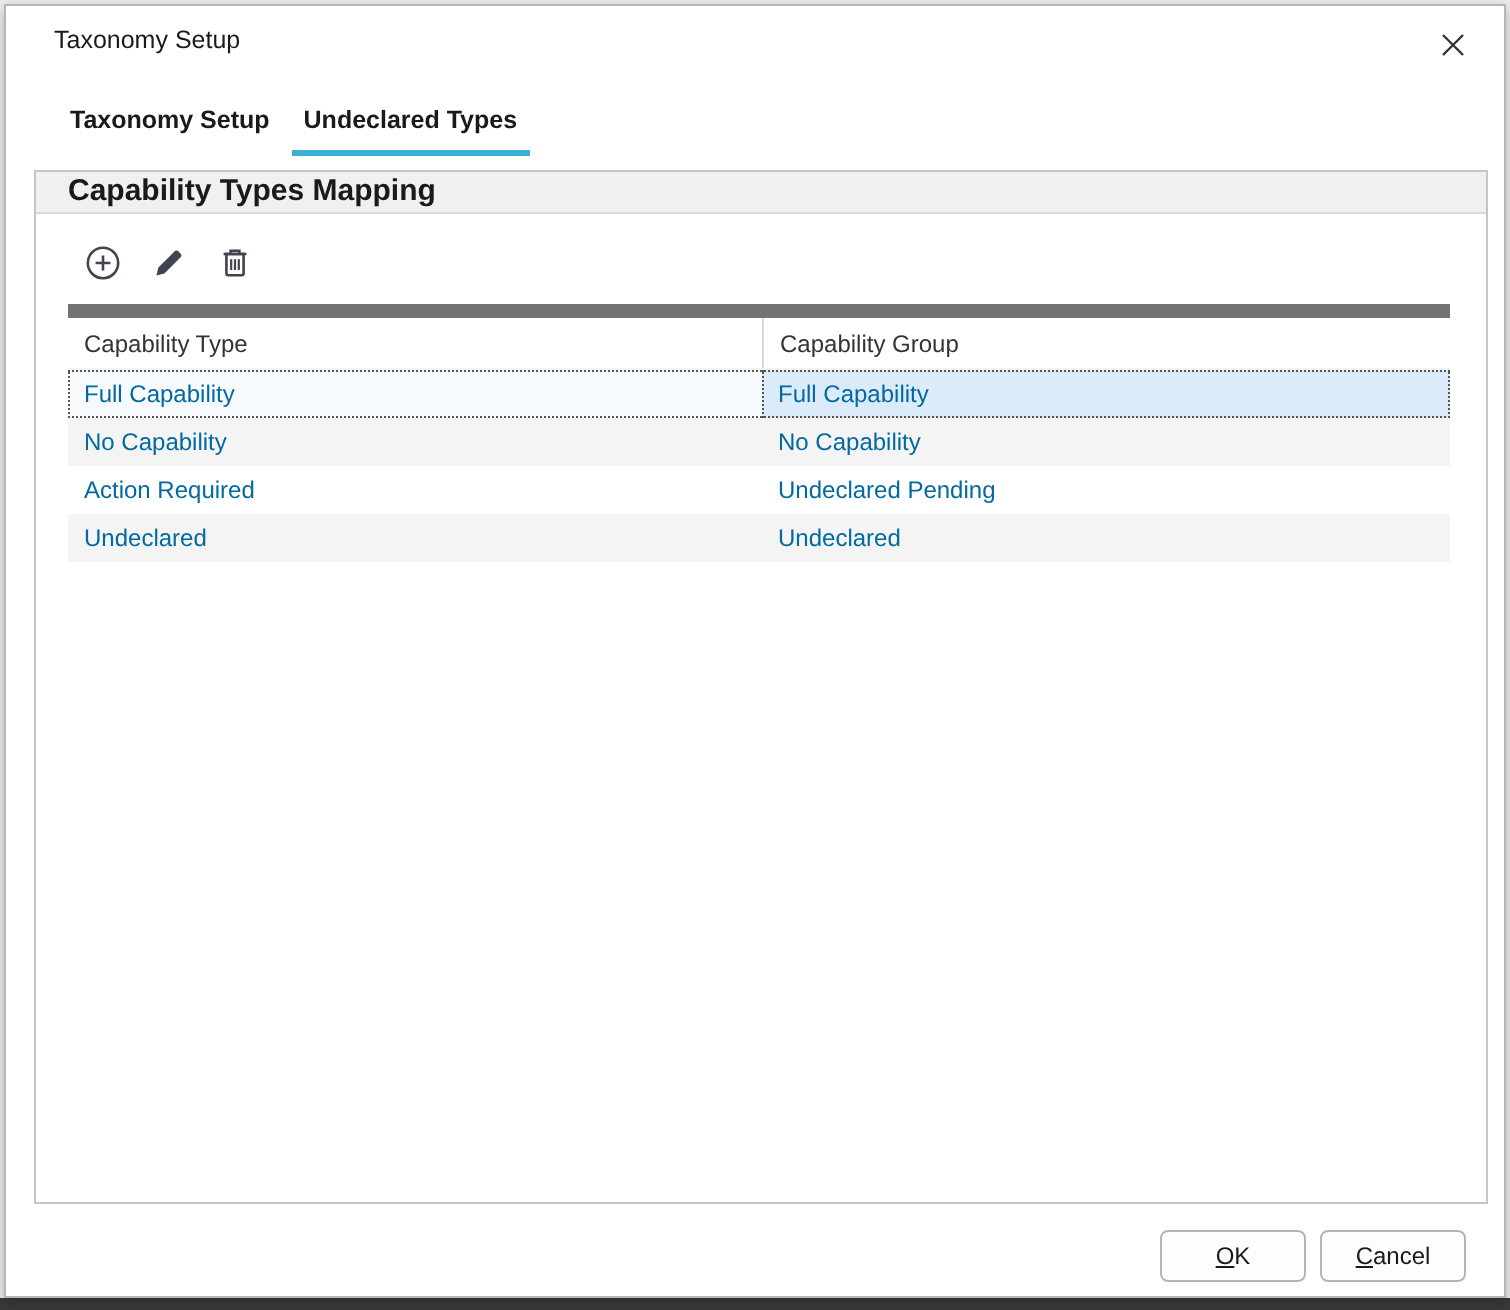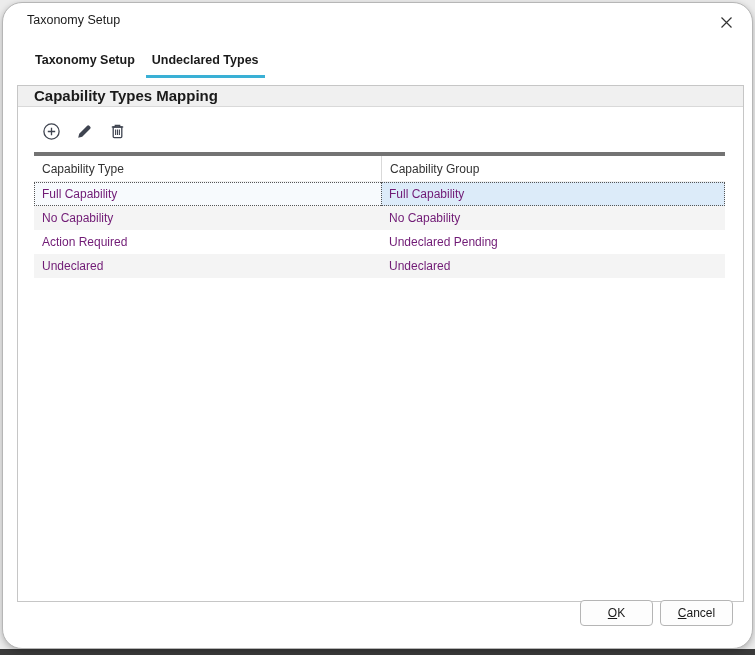--- a/index.html
+++ b/index.html
@@ -5,21 +5,21 @@
   * { margin:0; padding:0; box-sizing:border-box; }
   html,body { width:755px; height:655px; }
   body {
     font-family:"Liberation Sans","DejaVu Sans",sans-serif;
     background:linear-gradient(to bottom,#ececec 0,#ececec 649px,#3a3a3a 649px,#3a3a3a 100%);
     position:relative; overflow:hidden;
     color:#1a1a1a;
   }
   .dialog {
     position:absolute; left:2px; top:2px; width:751px; height:647px;
-    background:#ffffff; border:1px solid #b6b6b6; border-radius:20px;
+    background:#ffffff; border:1px solid #b6b6b6; border-radius:0;
     box-shadow:0 2px 6px rgba(0,0,0,.25);
   }
   
   .titlebar { position:absolute; left:0; top:0; right:0; height:36px; }
   .title { position:absolute; left:24px; top:10px; font-size:12.5px; color:#1a1a1a; }
   .close-btn {
     position:absolute; right:14px; top:8px; width:24px; height:22px;
     display:flex; align-items:center; justify-content:center;
     background:transparent; border:none; cursor:pointer;
   }
@@ -41,42 +41,42 @@
     border-bottom:1px solid #d9d9d9;
     font-size:15px; font-weight:bold; padding-left:16px; color:#1a1a1a;
   }
   
   .toolbar { display:flex; gap:13px; padding:14px 0 0 23px; align-items:center; }
   .tool-btn {
     width:20px; height:20px; background:transparent; border:none; padding:0;
     display:flex; align-items:center; justify-content:center; cursor:pointer;
   }
   
-  .grid { position:absolute; left:16px; top:66px; width:691px; border-top:4px solid #737373; }
+  .grid { position:absolute; left:16px; top:66px; width:691px; border-top:7px solid #737373; }
   .grid-header { display:flex; height:26px; border-bottom:1px solid #f0f0f0; }
   .grid-header .hcell {
     font-size:12px; color:#333; display:flex; align-items:center; padding-left:8px;
   }
   .hcell.c1 { width:347px; }
   .hcell.c2 { width:344px; border-left:1px solid #d9d9d9;text-align:center; }
   .grid-row { display:flex; height:24px; }
   .cell {
-    font-size:12px; color:#701a75; display:flex; align-items:center;
+    font-size:12px; color:#0369a1; display:flex; align-items:center;
     padding-left:8px; overflow:hidden; white-space:nowrap;
   }
   .cell.c1 { width:347px; }
   .cell.c2 { width:344px; }
   .grid-row:nth-child(odd) { background:#f4f4f4; }
   .grid-row:nth-child(even) { background:#ffffff; }
   .grid-row.selected { background:#f7fafd; outline:1px dotted #555; outline-offset:-1px; }
   .grid-row.selected .cell.c2 {
     background:#dcebf9; border:1px dotted #555; padding-left:7px;
   }
   
-  .footer { position:absolute; right:19px; bottom:22px; display:flex; gap:7px; }
+  .footer { position:absolute; right:19px; bottom:7px; display:flex; gap:7px; }
   .btn {
     min-width:73px; height:26px; background:#fdfdfd; border:1px solid #b5b5b5;
     border-radius:4px; font-size:12px; color:#1a1a1a; cursor:pointer;
     font-family:"Liberation Sans","DejaVu Sans",sans-serif;
     padding:0 14px;
   }
   .btn .lbl { display:block; }
   .btn .lbl::first-letter { text-decoration:underline; }
   svg { display:block; }
 </style>

